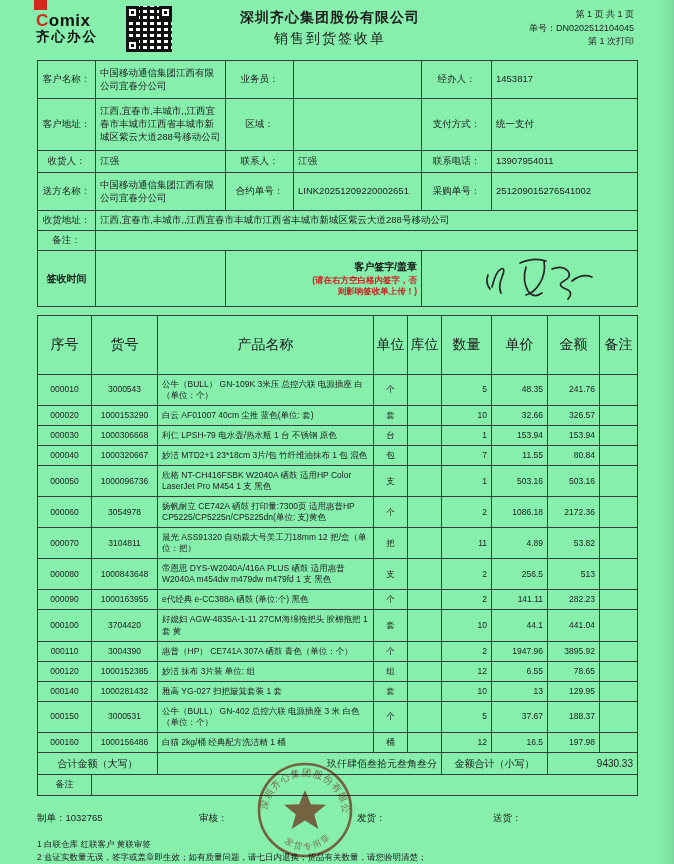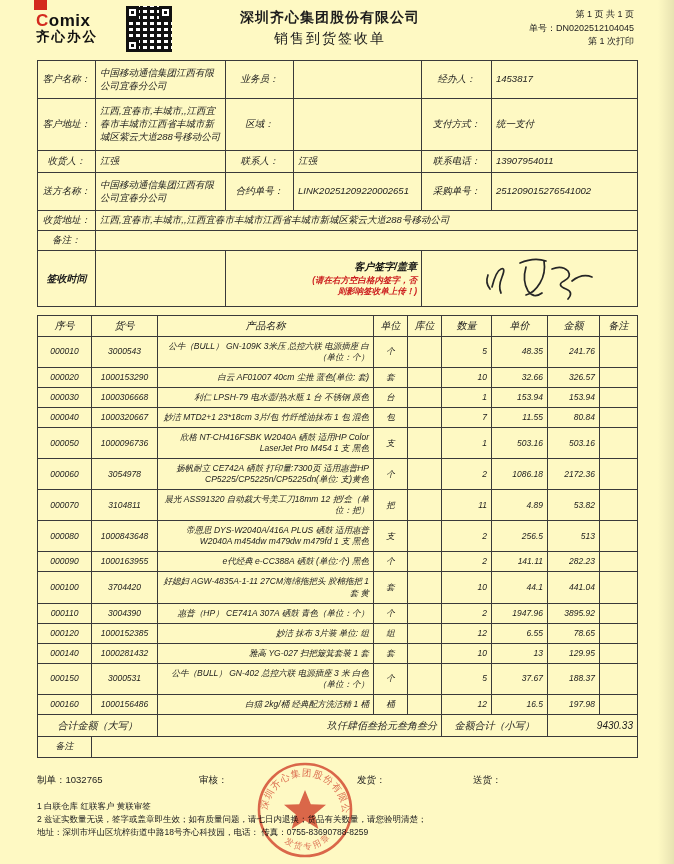--- a/index.html
+++ b/index.html
@@ -1,18 +1,18 @@
 <!DOCTYPE html>
 <html><head>
 <meta charset="utf-8">
 <style>
   html,body{margin:0;padding:0;background:#e8e8e6;}
   .page{
     position:relative;width:674px;height:864px;margin:0 auto;
-    background:#fef9c3;overflow:hidden;
+    background:#86efac;overflow:hidden;
     font-family:"Liberation Sans","DejaVu Sans",sans-serif;
     color:#1c1c1c;
   }
   .page::after{content:"";position:absolute;right:0;top:0;bottom:0;width:16px;
     background:linear-gradient(to right,rgba(0,0,0,0),rgba(0,0,0,0.09));pointer-events:none;}
   .corner-mark{position:absolute;left:34px;top:0;width:13px;height:10px;background:#d42a1e;}
   
   .hdr{position:relative;height:58px;}
   .logo{position:absolute;left:36px;top:12px;line-height:1.05;}
   .logo .brand{font-size:17px;font-weight:bold;letter-spacing:.5px;color:#111;}
@@ -23,46 +23,46 @@
       repeating-linear-gradient(90deg,#111 0 3px,#fff 3px 7px);}
   .qr .f{position:absolute;width:13px;height:13px;border:3px solid #111;background:#fff;box-sizing:border-box;}
   .qr .f::after{content:"";position:absolute;left:2px;top:2px;width:3px;height:3px;background:#111;}
   .qr .f1{left:0;top:0}.qr .f2{right:0;top:0}.qr .f3{left:0;bottom:0}
   .title{position:absolute;left:200px;top:9px;width:260px;text-align:center;}
   .title .t1{font-size:14px;font-weight:bold;letter-spacing:1px;}
   .title .t2{font-size:14px;font-weight:normal;letter-spacing:2px;margin-top:3px;}
   .pageinfo{position:absolute;right:40px;top:8px;text-align:right;font-size:9px;line-height:1.5;color:#222;}
   
   table{border-collapse:collapse;table-layout:fixed;}
-  .info,.items{width:600px;margin-left:37px;font-style:italic;}
+  .info,.items{width:600px;margin-left:37px;}
   .info td,.items td,.items th{border:1px solid #3a3a3a;vertical-align:middle;box-sizing:border-box;}
   .info{font-size:9.5px;margin-top:2px;}
   .info td{padding:3px 4px;line-height:1.35;}
   .info .lbl{text-align:center;white-space:nowrap;}
   .row-name td{height:38px}.row-addr td{height:52px}.row-one td{height:22px}
   .row-sender td{height:38px}.row-daddr td{height:20px}.row-note td{height:18px}
   .row-sign td{height:56px}
   .sign-time{font-weight:bold;font-size:10px;}
   .sign-block{text-align:right;padding-right:4px;}
   .sign-title{font-weight:bold;font-size:10px;color:#111;}
   .sign-note{font-weight:bold;font-size:8.5px;color:#cc1f1f;line-height:1.3;margin-top:1px;}
   .sig-cell{position:relative;}
   .sig-cell svg{position:absolute;left:60px;top:2px;}
   
   .items{margin-top:8px;font-size:8.5px;}
-  .items th{font-size:10px;font-weight:normal;padding:3px 2px;text-align:center;}
+  .items th{font-size:14px;font-weight:normal;padding:20px 2px;text-align:center;}
   .items td{padding:4px 4px;line-height:1.3;}
-  .a-c{text-align:center}.a-l{text-align:right}.a-r{text-align:right}
+  .a-c{text-align:center}.a-l{text-align:left}.a-r{text-align:right}
   .tot td{height:22px;font-size:10px;}
   .rem td{height:18px;font-size:9px;}
   
   .footer{position:relative;margin:10px 0 12px 37px;width:600px;font-size:9.5px;}
   .signrow{position:relative;height:26px;}
   .signrow span{position:absolute;top:6px;}
-  .s-maker{left:0}.s-audit{left:162px}.s-ship{left:320px}.s-deliver{left:436px}
+  .s-maker{left:0}.s-audit{left:162px}.s-ship{left:320px}.s-deliver{left:456px}
   .notes{font-size:8.5px;line-height:1.55;color:#222;margin-top:6px;}
   .notes div{white-space:nowrap;}
   
   .stamp{position:absolute;left:253px;top:758px;width:104px;height:104px;opacity:.85;mix-blend-mode:multiply;pointer-events:none;}
   .sig-hand{stroke:#262626;stroke-width:1.7;fill:none;stroke-linecap:round;}
 </style>
 </head>
 <body>
 
 <div class="page">

